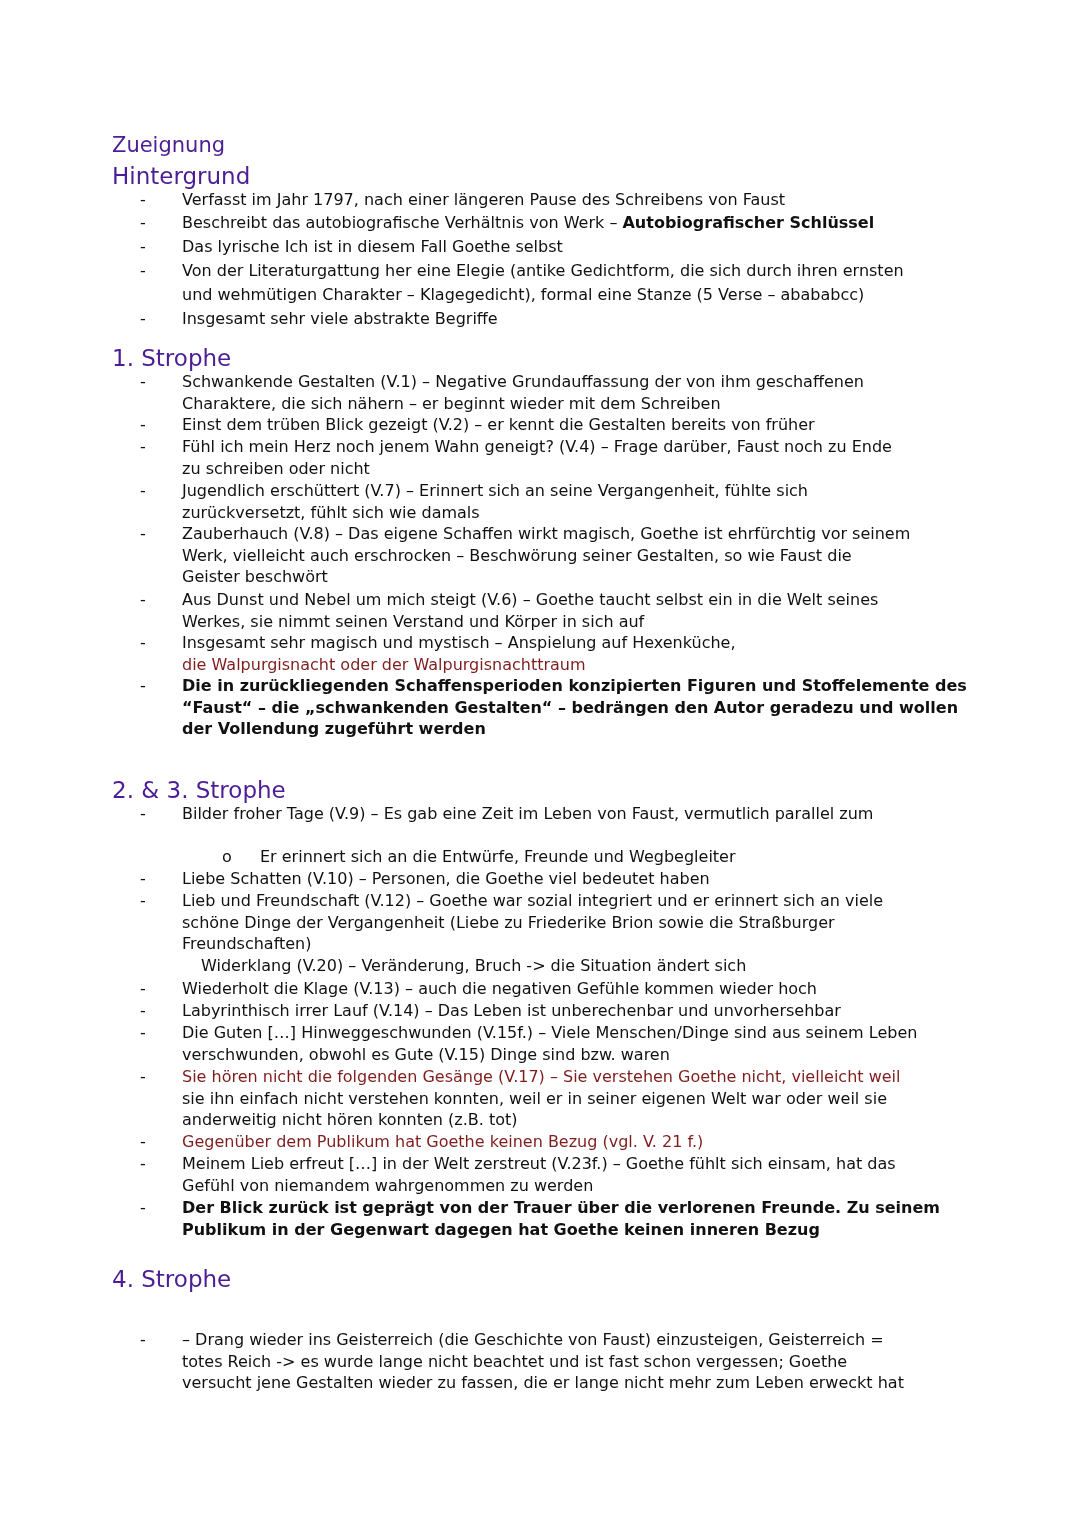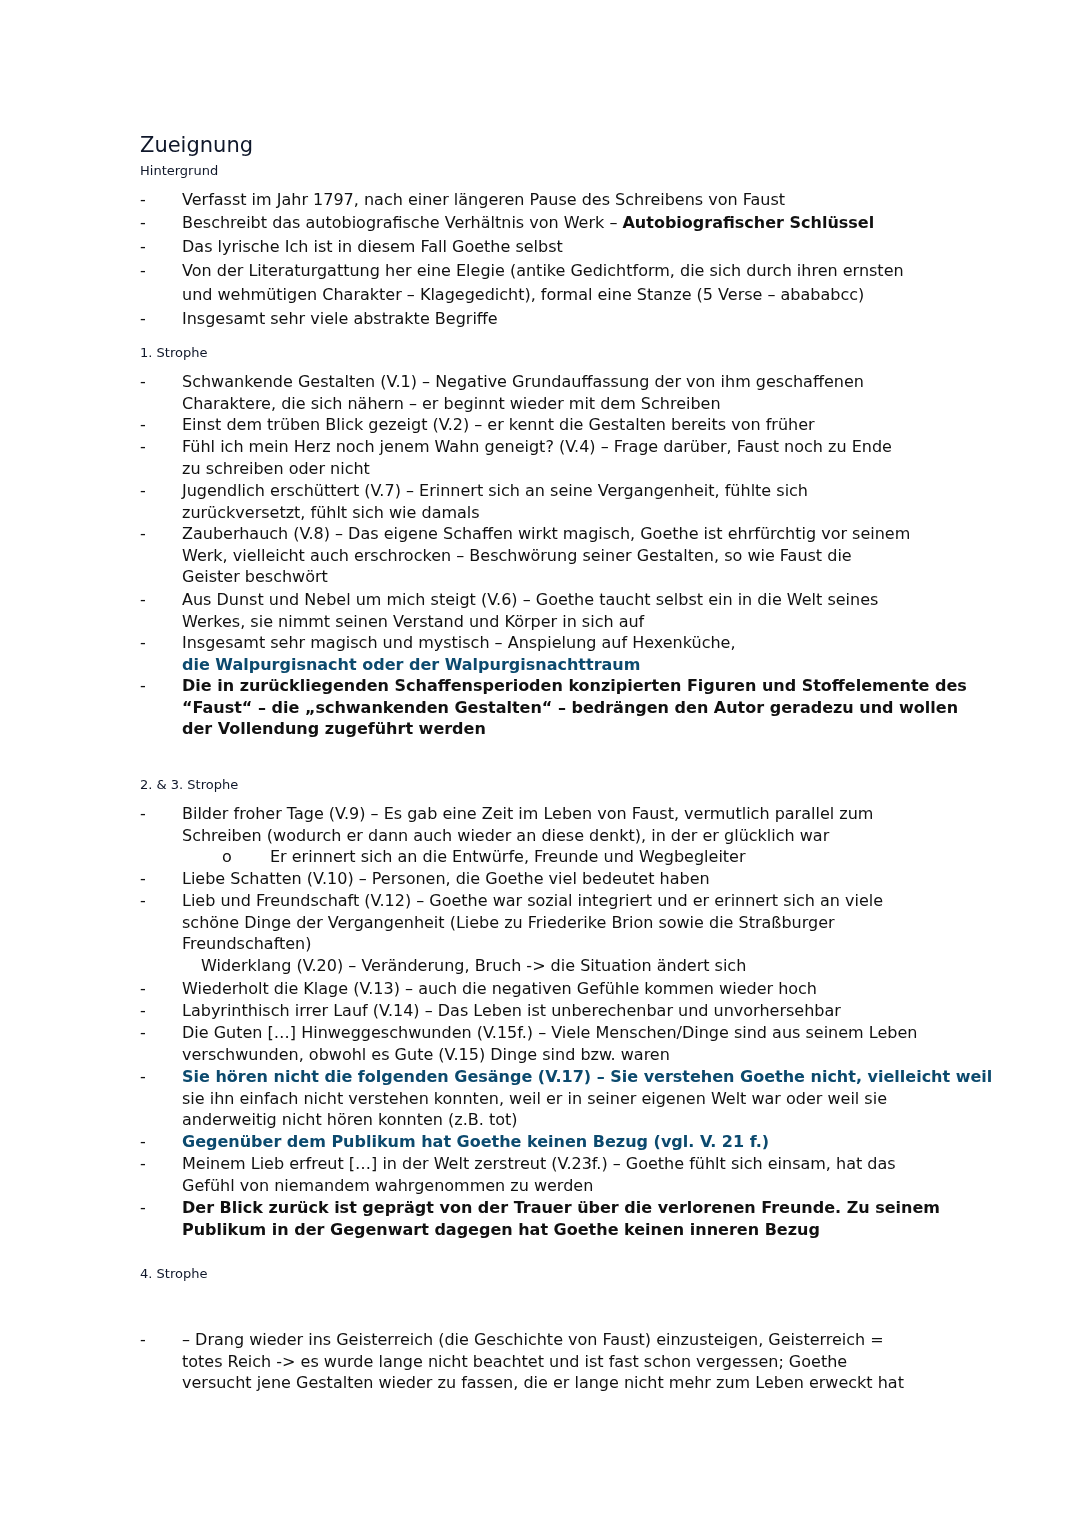--- a/index.html
+++ b/index.html
@@ -2,27 +2,27 @@
 <html><head>
   <meta charset="utf-8">
   <style>
     html, body { margin: 0; padding: 0; background: #ffffff; }
     body {
       width: 1080px; height: 1527px; position: relative; overflow: hidden;
       font-family: "DejaVu Sans", sans-serif;
       color: #111111;
     }
     .page { position: absolute; left: 0; top: 0; width: 1080px; height: 1527px; }
-    .h1, .h2 { position: absolute; left: 140px; color: #0f172a; font-weight: normal; margin: 0; white-space: nowrap; }
+    .h1, .h2 { position: absolute; left: 112px; color: #4c1d95; font-weight: normal; margin: 0; white-space: nowrap; }
     .h1 { font-size: 21px; top: 133px; }
-    .h2 { font-size: 13px; }
+    .h2 { font-size: 23px; }
     .item { position: absolute; left: 140px; width: 820px; font-size: 16px; line-height: 21.7px; }
     .dash { position: absolute; left: 0; top: 0; width: 20px; }
     .txt { position: absolute; left: 34px; width: 790px; }
-    .grey { color: #0c4a6e; font-weight: bold; }
+    .grey { color: #7f1d1d; }
     .bold { font-weight: bold; }
     .line { display: block; white-space: nowrap; margin-left: 8px; }
   </style>
 </head>
 <body>
 
 <div class="page">
 
   <h1 class="h1">Zueignung</h1>
 
@@ -119,26 +119,25 @@
       <span class="line">der Vollendung zugeführt werden</span>
     </div>
   </div>
 
   <h2 class="h2" style="top:777px">2. &amp; 3. Strophe</h2>
 
   <div class="item" style="top:803px">
     <span class="dash">-</span>
     <div class="txt">
       <span class="line">Bilder froher Tage (V.9) – Es gab eine Zeit im Leben von Faust, vermutlich parallel zum</span>
-      <span class="line">Schreiben (wodurch er dann auch wieder an diese denkt), in der er glücklich war</span>
     </div>
   </div>
   <div class="item" style="top:846px">
     <span class="dash" style="left:82px">o</span>
-    <div class="txt" style="left:122px">
+    <div class="txt" style="left:112px">
         <span class="line">Er erinnert sich an die Entwürfe, Freunde und Wegbegleiter</span>
       </div>
   </div>
   <div class="item" style="top:868px">
     <span class="dash">-</span>
     <div class="txt">
         <span class="line">Liebe Schatten (V.10) – Personen, die Goethe viel bedeutet haben</span>
       </div>
   </div>
   <div class="item" style="top:890px">

